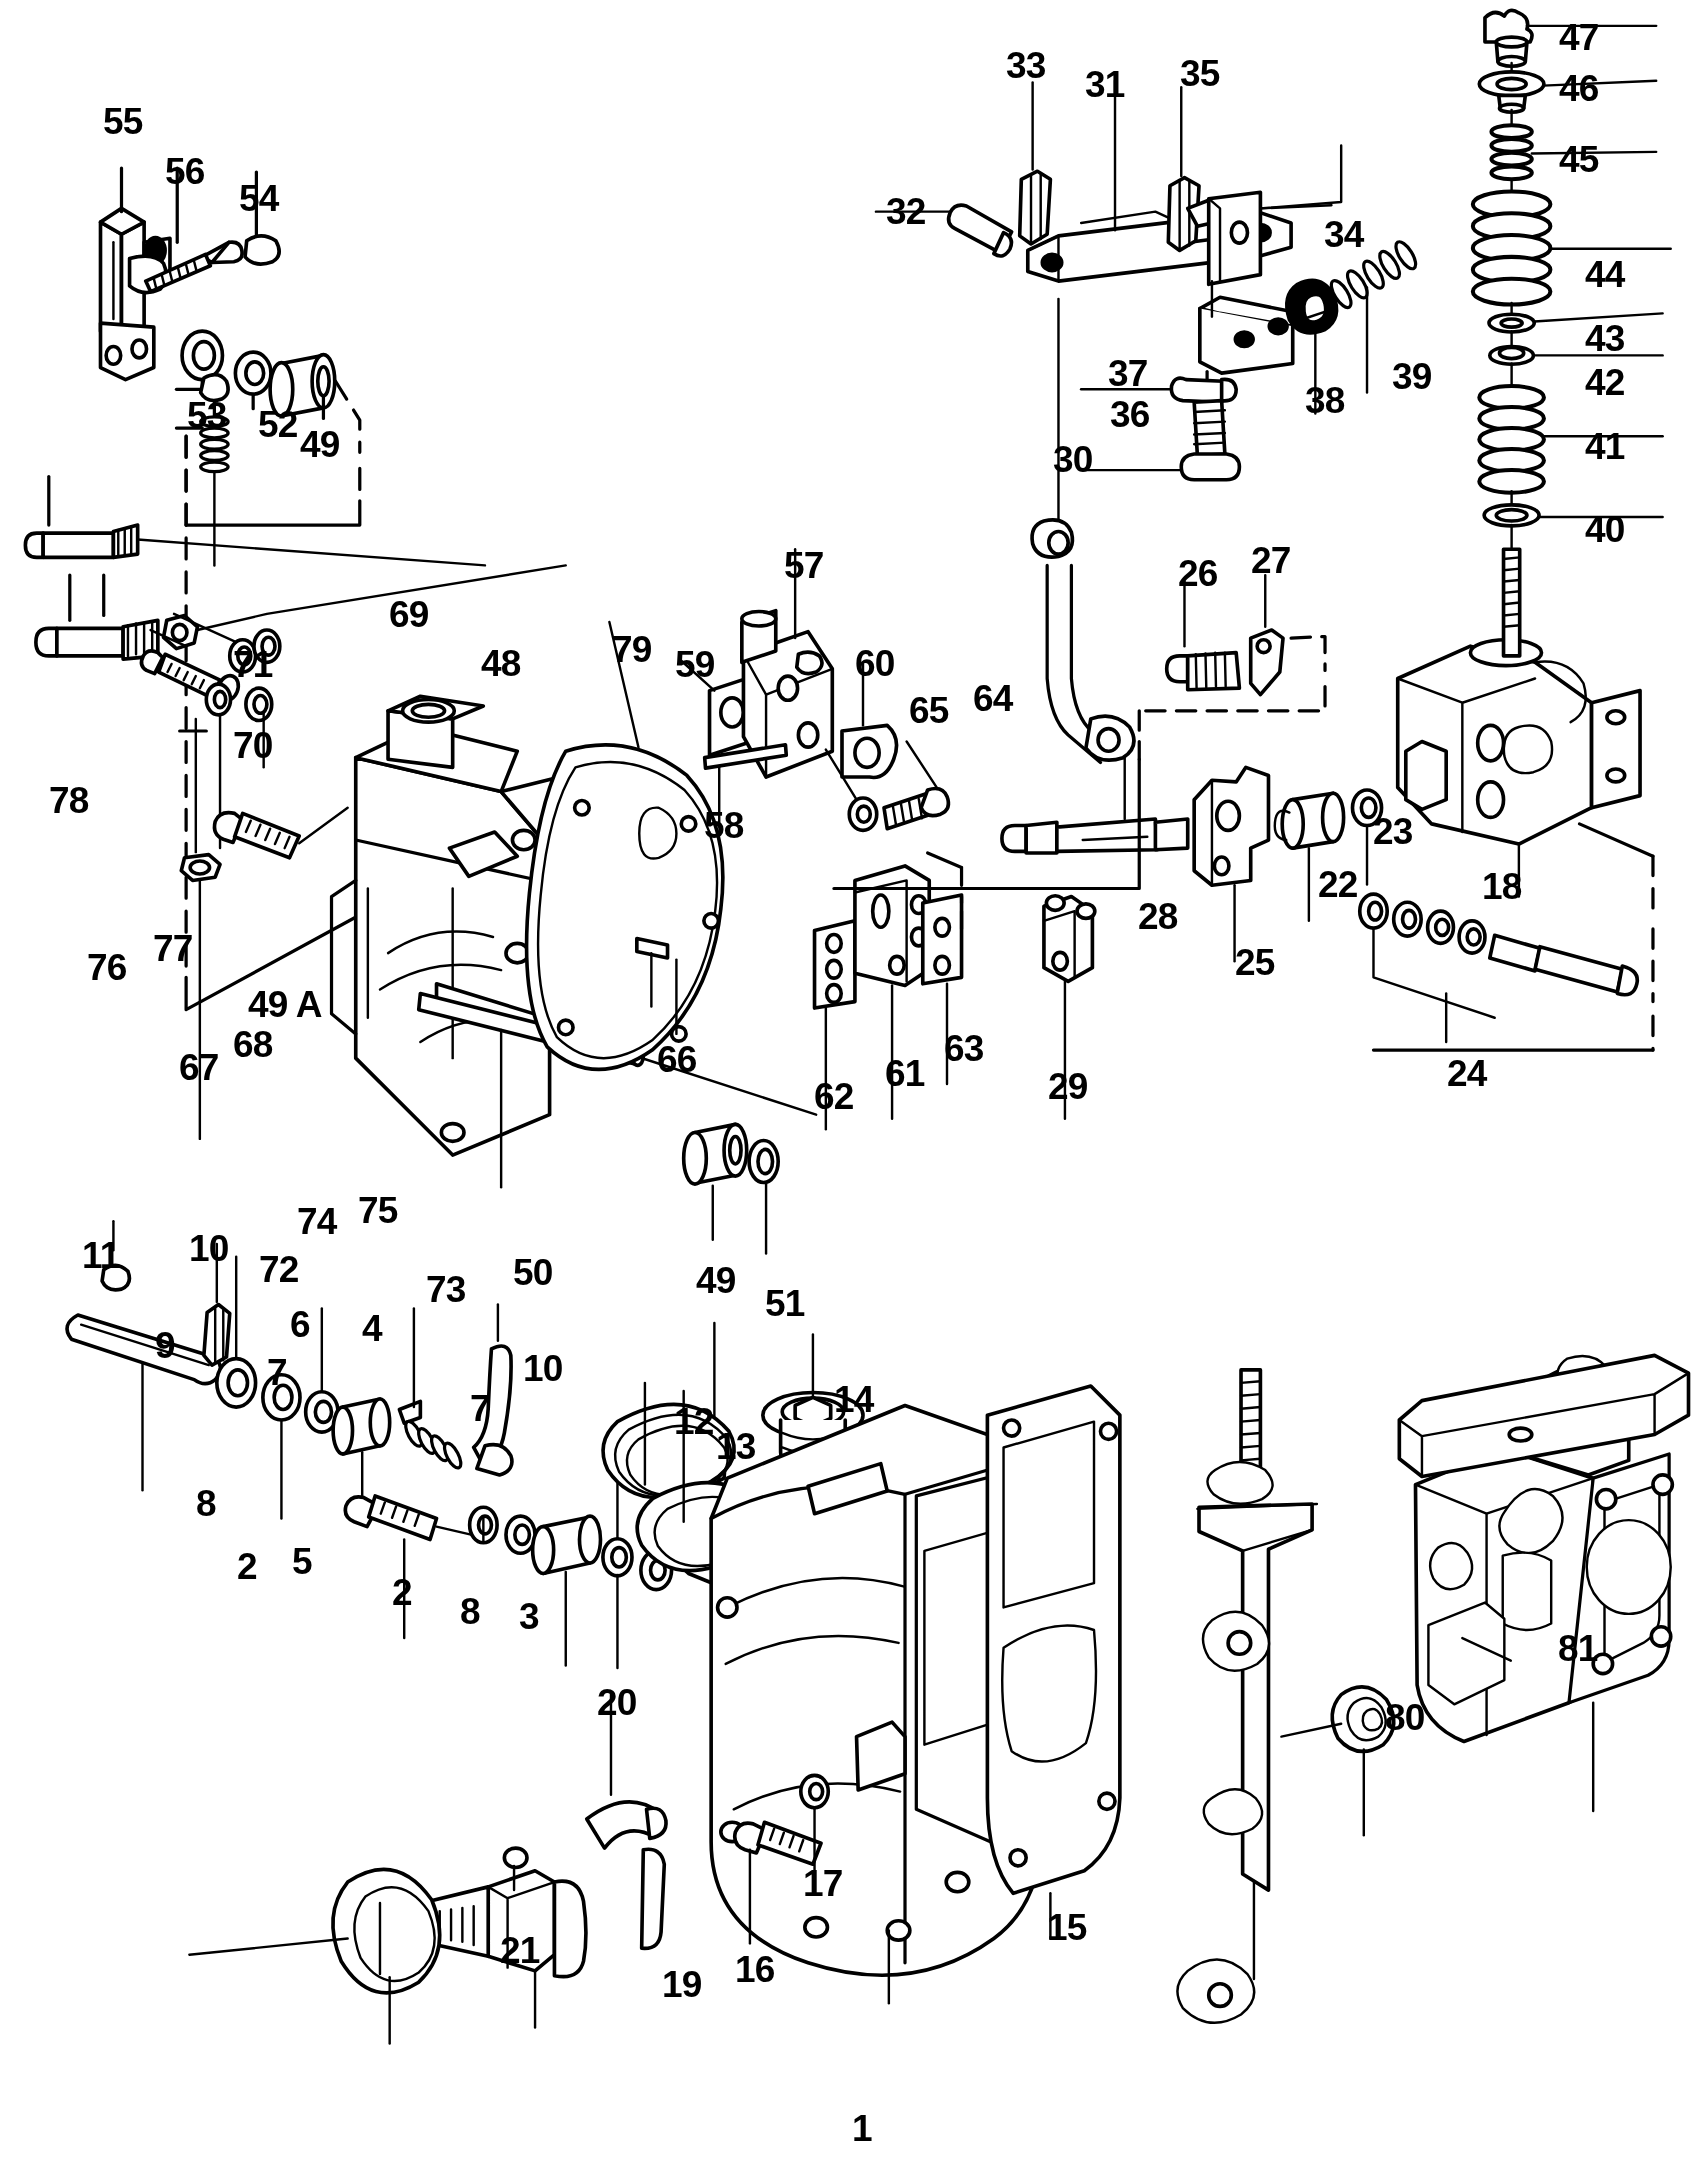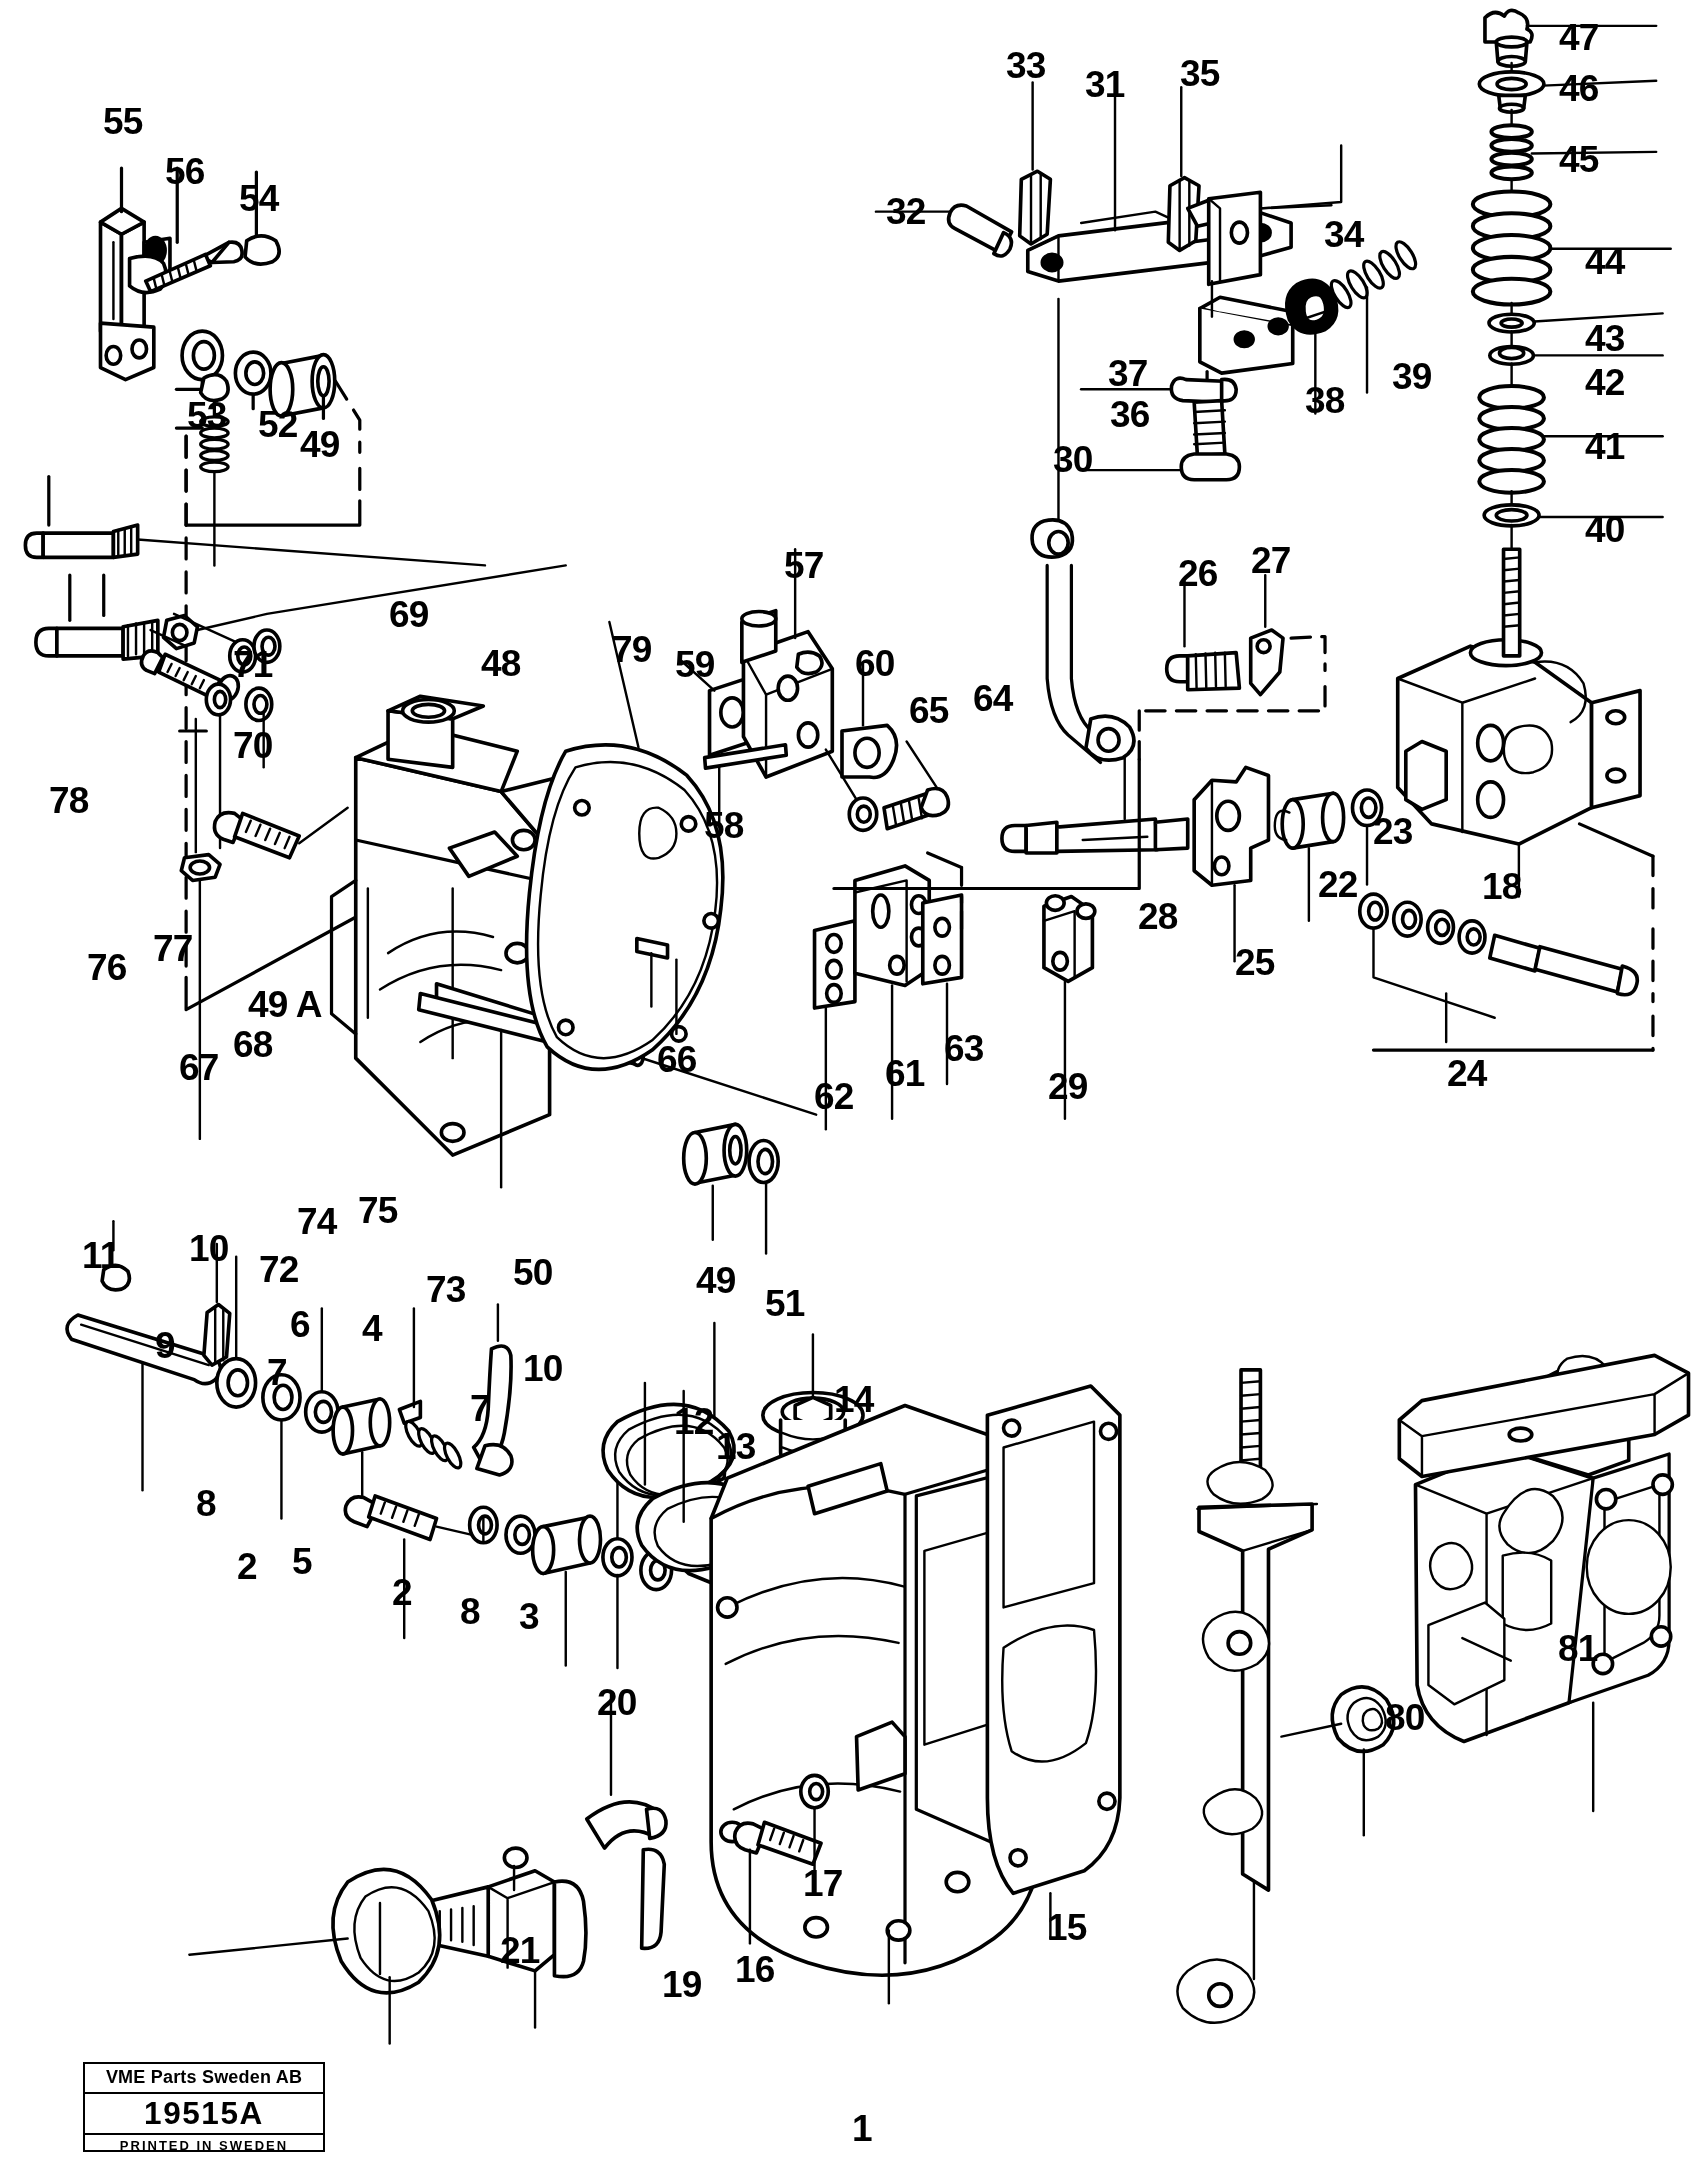--- a/index.html
+++ b/index.html
@@ -802,21 +802,21 @@
       <div class="callout" style="left: 1085px; top: 66px;">31</div>
       <div class="callout" style="left: 1180px; top: 55px;">35</div>
       <div class="callout" style="left: 1324px; top: 216px;">34</div>
       <div class="callout" style="left: 1108px; top: 355px;">37</div>
       <div class="callout" style="left: 1110px; top: 396px;">36</div>
       <div class="callout" style="left: 1305px; top: 382px;">38</div>
       <div class="callout" style="left: 1392px; top: 358px;">39</div>
       <div class="callout" style="left: 1559px; top: 19.4px;">47</div>
       <div class="callout" style="left: 1559px; top: 70px;">46</div>
       <div class="callout" style="left: 1559px; top: 141px;">45</div>
-      <div class="callout" style="left: 1585px; top: 243px;">44</div>
+      <div class="callout" style="left: 1585px; top: 256px;">44</div>
       <div class="callout" style="left: 1585px; top: 320px;">43</div>
       <div class="callout" style="left: 1585px; top: 364px;">42</div>
       <div class="callout" style="left: 1585px; top: 428px;">41</div>
       <div class="callout" style="left: 1585px; top: 511px;">40</div>
       <div class="callout" style="left: 82px; top: 1237px;">11</div>
       <div class="callout" style="left: 189px; top: 1230px;">10</div>
       <div class="callout" style="left: 155px; top: 1327px;">9</div>
       <div class="callout" style="left: 267px; top: 1354px;">7</div>
       <div class="callout" style="left: 290px; top: 1306px;">6</div>
       <div class="callout" style="left: 362px; top: 1310px;">4</div>
@@ -835,20 +835,15 @@
       <div class="callout" style="left: 500px; top: 1932px; text-align: center;">21</div>
       <div class="callout" style="left: 662px; top: 1966px;">19</div>
       <div class="callout" style="left: 735px; top: 1951px;">16</div>
       <div class="callout" style="left: 803px; top: 1865px;">17</div>
       <div class="callout" style="left: 852px; top: 2110px;">1</div>
       <div class="callout" style="left: 1047px; top: 1909px;">15</div>
       <div class="callout" style="left: 1385px; top: 1699px;">80</div>
       <div class="callout" style="left: 1558px; top: 1630px;">81</div>
     </div>
 
-  <div id="titleblock">
-    <div id="tb-company">VME Parts Sweden AB</div>
-    <div id="tb-number">19515A</div>
-    <div id="tb-printed">PRINTED IN SWEDEN</div>
-  </div>
 
 </div>
 
 
 </body></html>

